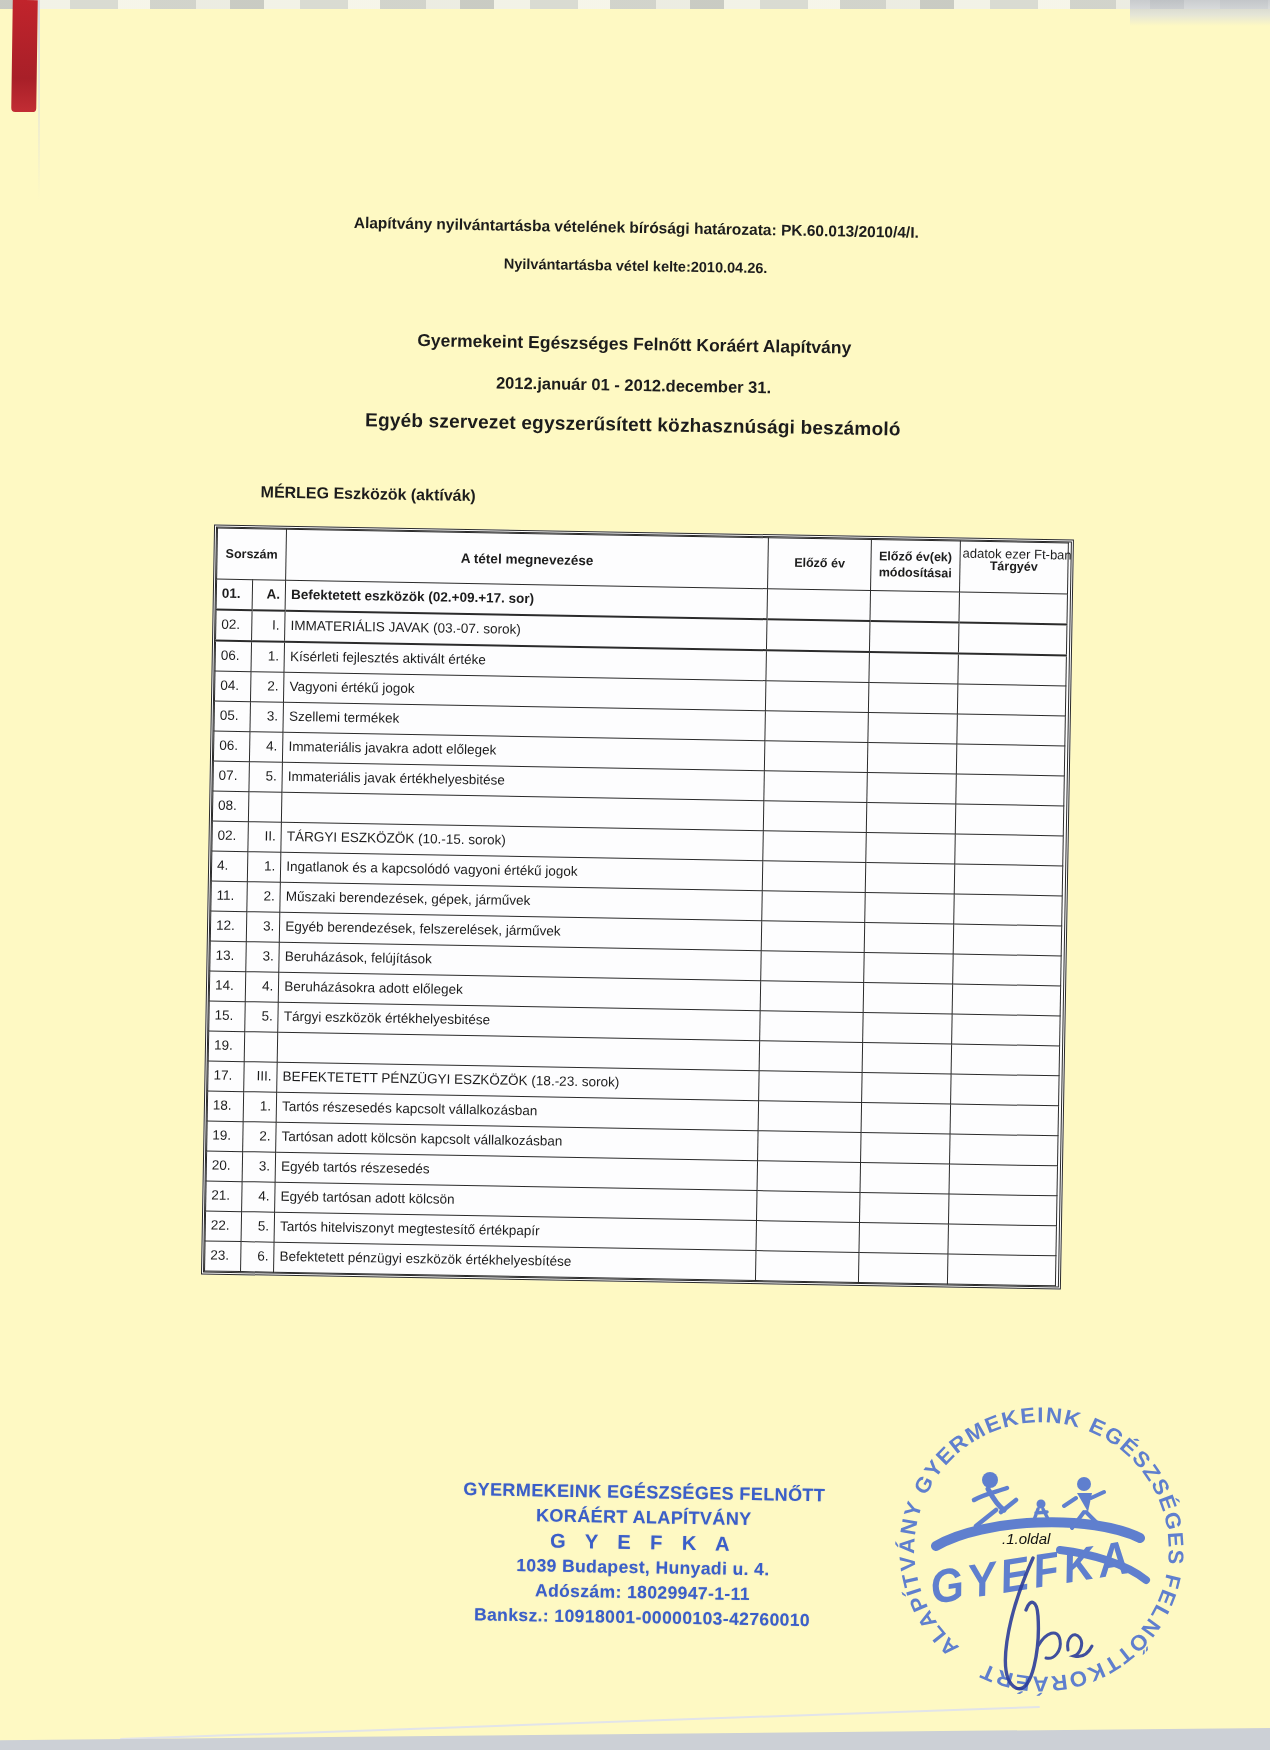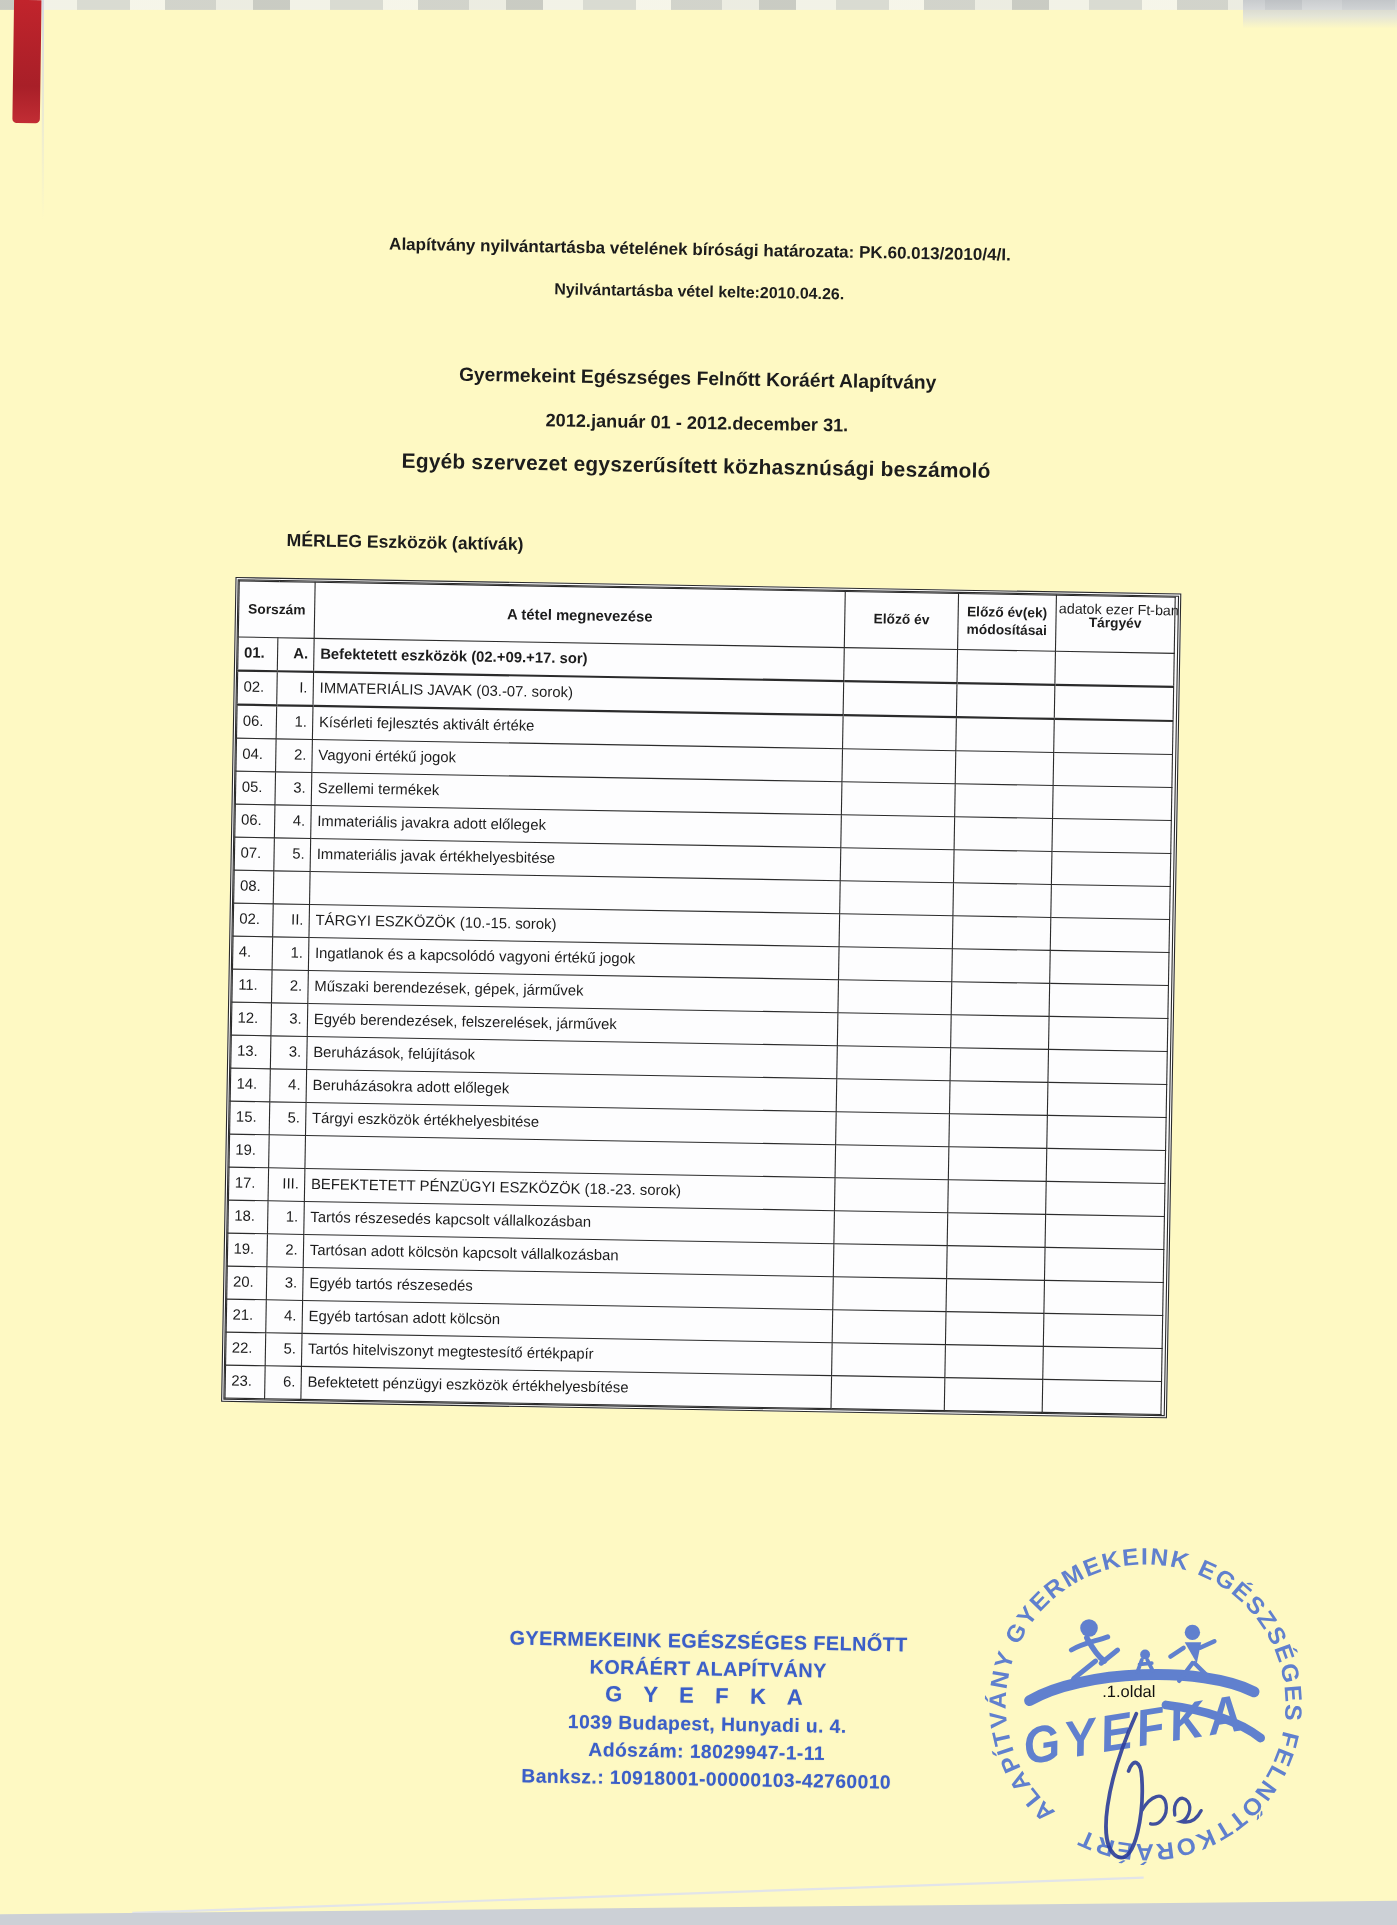--- a/index.html
+++ b/index.html
@@ -67,21 +67,21 @@
   tr.thick-bottom td{border-bottom:2px solid #2b2b2b;}
 
   
   .stamp-block{position:absolute;left:405px;top:1474px;width:520px;text-align:center;
     color:rgba(48,86,200,.92);font-weight:700;}
   .stamp-block .sline{line-height:25px;font-size:18px;letter-spacing:.4px;
     text-shadow:0 0 1px rgba(48,86,200,.35);}
   .stamp-block .sline.small{font-size:17.5px;font-weight:700;}
   .stamp-block .sline.acronym{font-size:20px;letter-spacing:7px;}
 
-  .page-note{position:absolute;left:1002px;top:1530px;font-size:15px;color:#111;z-index:6;}
+  .page-note{position:absolute;left:1002px;top:1530px;font-size:15px;color:#111;z-index:6;font-style:italic;}
 
   .round-stamp{position:absolute;left:878px;top:1388px;z-index:5;}
 </style>
 </head>
 <body>
 
 <div class="page">
 
   <div class="scan-top-band"></div>
   <div class="scan-top-band-right"></div>

